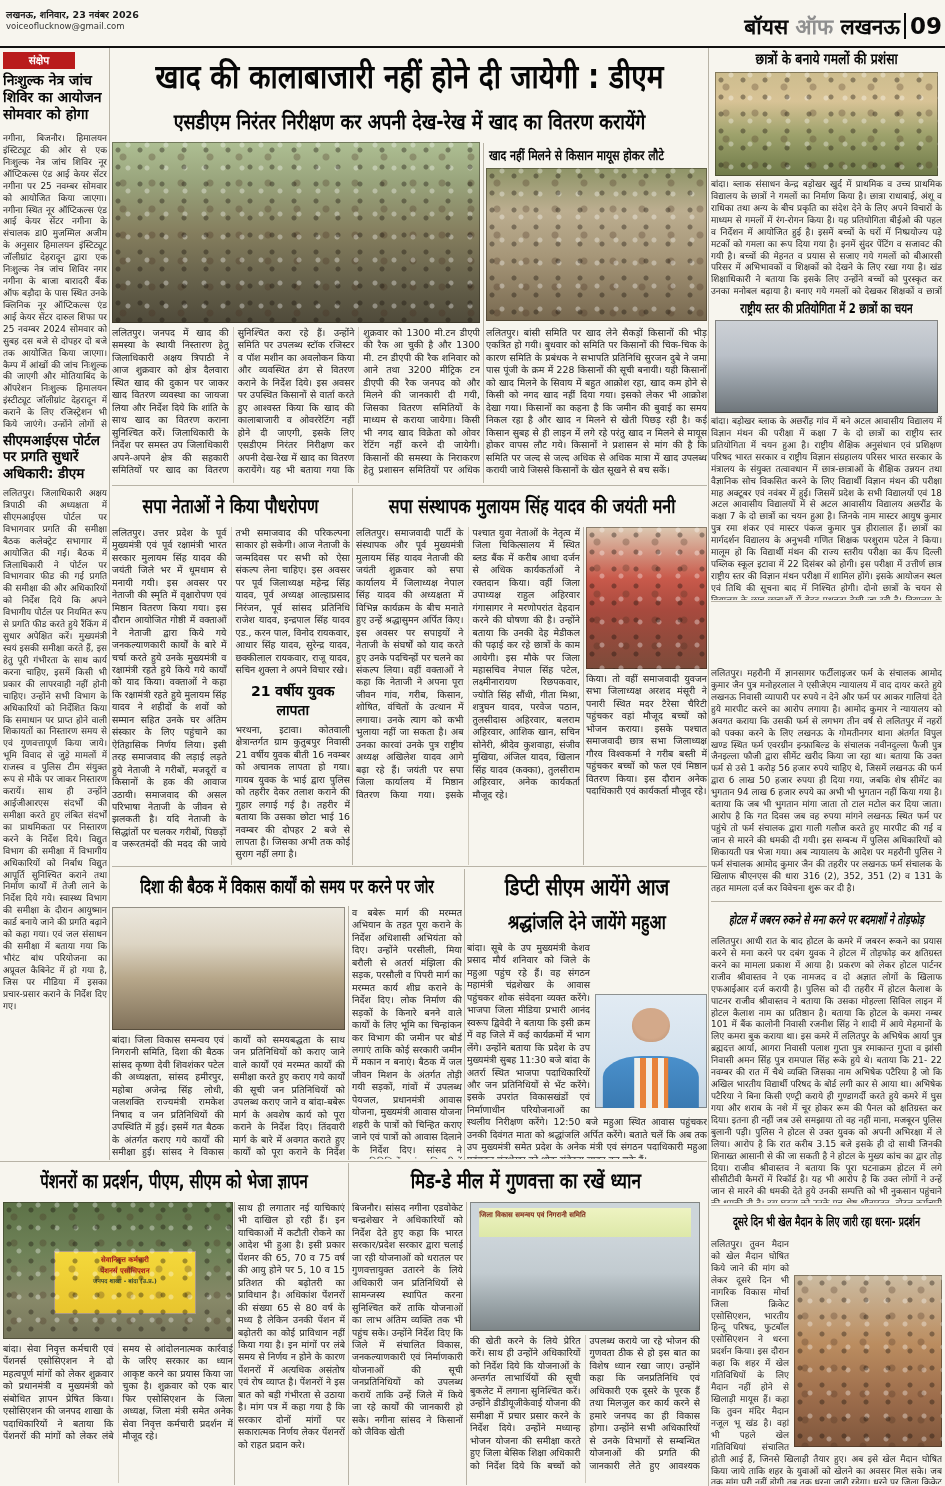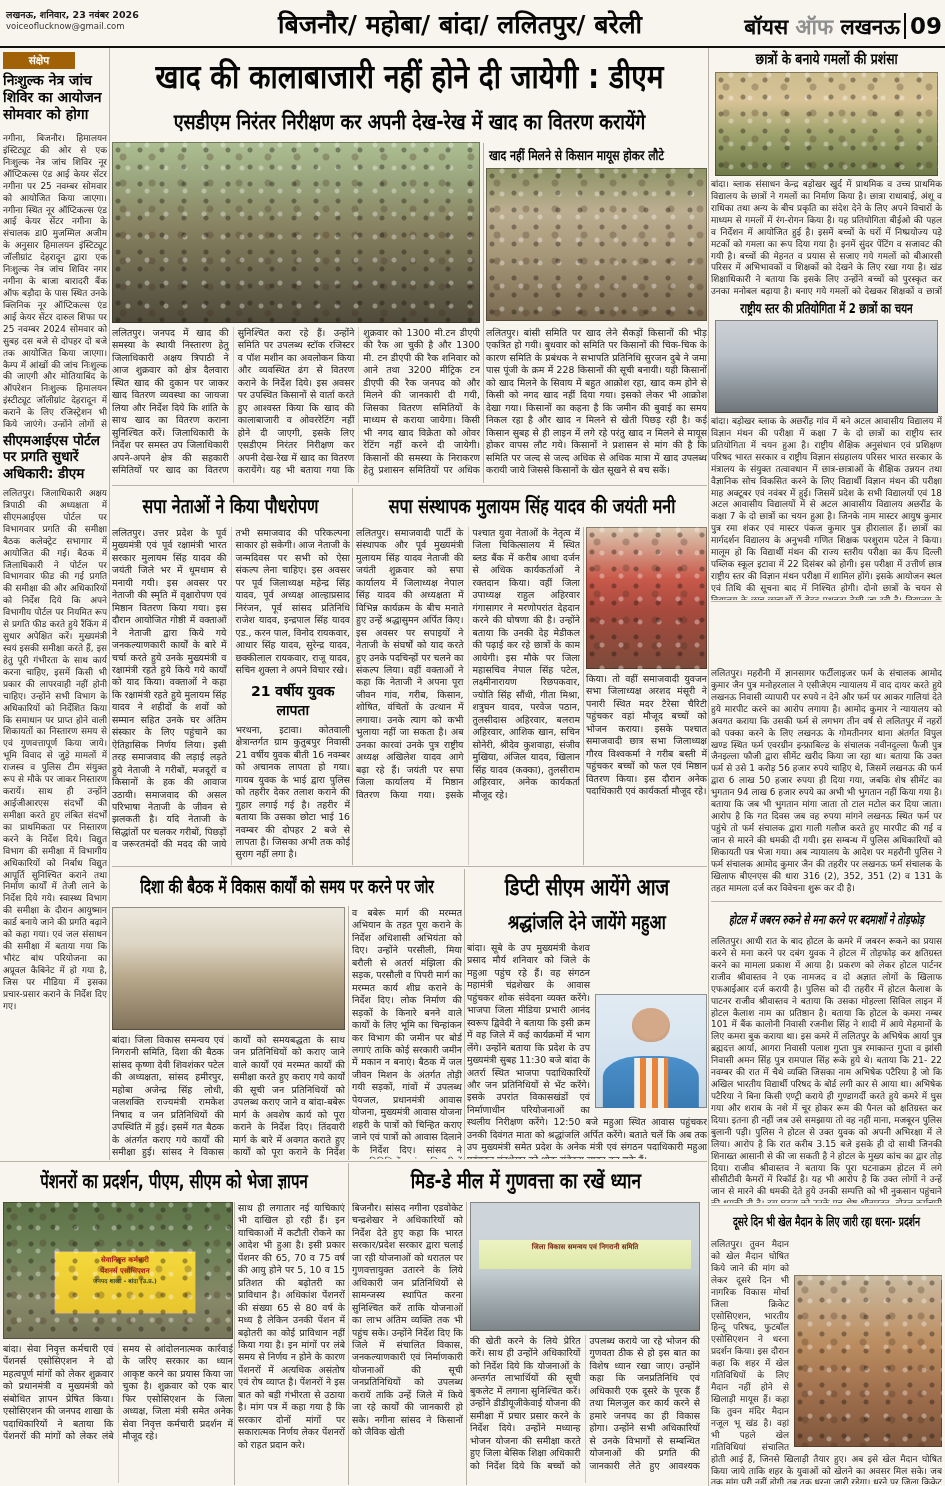--- a/index.html
+++ b/index.html
@@ -31,37 +31,36 @@
   .ph-jayanti { background: linear-gradient(180deg,#dcc9b2 0%,#c95a4b 36%,#a84a3e 58%,#7c4b3a 100%); }
   .ph-meeting { background: linear-gradient(180deg,#ece8de 0%,#ddd5c4 30%,#b7a78a 58%,#80715a 100%); }
   .ph-pension { background: linear-gradient(180deg,#5d7247 0%,#6f8258 38%,#878868 72%,#76755a 100%); }
   .ph-midday { background: linear-gradient(180deg,#cdd5da 26%,#c2cbd0 55%,#9aa4a8 80%,#7d8588 100%); }
   .ph-dharna { background: linear-gradient(180deg,#ccbca2 0%,#bb8d60 40%,#9c6c4b 72%,#7e563c 100%); }
   .ph-portrait { background: linear-gradient(180deg,#e2ebf3 0%,#d4e2ee 60%,#c4d4e2 100%); }
   .m-head { position:absolute; left:50%; top:12%; width:34%; height:30%; transform:translateX(-50%); border-radius:50% 50% 46% 46%; background:radial-gradient(circle at 50% 40%, #d3a98a 0 60%, #b98e70 100%); }
   .m-body { position:absolute; left:50%; bottom:0; width:86%; height:46%; transform:translateX(-50%); border-radius:40% 40% 0 0; background:linear-gradient(180deg,#4a90cc,#3a7ab2); }
   .m-scarf { position:absolute; left:50%; bottom:0; width:30%; height:44%; transform:translateX(-50%); background:repeating-linear-gradient(90deg,#f0f0ea 0 6px,#e8833a 6px 12px); }
   .banner-y { position:absolute; background:linear-gradient(180deg,#f4d83a,#e8c52e); border:1px solid #a98; color:#a3161d; font-weight:bold; text-align:center; overflow:hidden; }
-  .banner-g { position:absolute; background:linear-gradient(180deg,#eef3c2,#dde8a8); color:#7c2617; font-weight:bold; text-align:center; overflow:hidden;margin-top:32px; }
+  .banner-g { position:absolute; background:linear-gradient(180deg,#eef3c2,#dde8a8); color:#7c2617; font-weight:bold; text-align:left; overflow:hidden; }
   .lapata-h { font-size:14px; font-weight:bold; text-align:center; margin:6px 0 4px; break-inside:avoid; color:#070707; }
-  .sanshep { background:#a16207; color:#fff; font-weight:bold; font-size:10.5px; text-align:center; line-height:17px; }
+  .sanshep { background:#b91c1c; color:#fff; font-weight:bold; font-size:10.5px; text-align:center; line-height:17px; }
   .masthead { font-weight:bold; font-size:21px; color:#0a0a0a; white-space:nowrap; }
   .masthead .gr { color:#8f8f8f;margin-top:44px; }
   .pgnum { font-weight:bold; font-size:23px; color:#0a0a0a; border-left:2px solid #0a0a0a; padding-left:4px; margin-left:4px; }
 </style>
 </head>
 <body>
 
 <div id="page">
 
   <div class="abs" style="left:6px;top:8px;width:170px;">
     <div style="font-size:9.5px;font-weight:bold;">लखनऊ, शनिवार, 23 नवंबर 2026</div>
     <div style="font-size:8.5px;color:#333;">voiceoflucknow@gmail.com</div>
   </div>
-  <div class="abs hd" style="left:200px;top:6px;width:520px;height:38px;font-size:25px;text-align:center;line-height:38px;white-space:nowrap;">बिजनौर/ महोबा/ बांदा/ ललितपुर/ बरेली</div>
   <div class="abs" style="left:716px;top:7px;width:226px;height:38px;display:flex;align-items:center;justify-content:flex-end;">
     <span class="masthead"><span>बॉयस</span> <span class="gr">ऑफ</span> <span>लखनऊ</span></span>
     <span class="pgnum">09</span>
   </div>
   <div class="blackrule" style="left:0;top:46px;width:945px;"></div>
 
   <div class="vline" style="left:109px;top:48px;height:1112px;"></div>
   <div class="vline" style="left:708px;top:48px;height:1438px;"></div>
   <div class="vline" style="left:483px;top:143px;height:340px;"></div>
   <div class="vline" style="left:352px;top:488px;height:377px;"></div>

